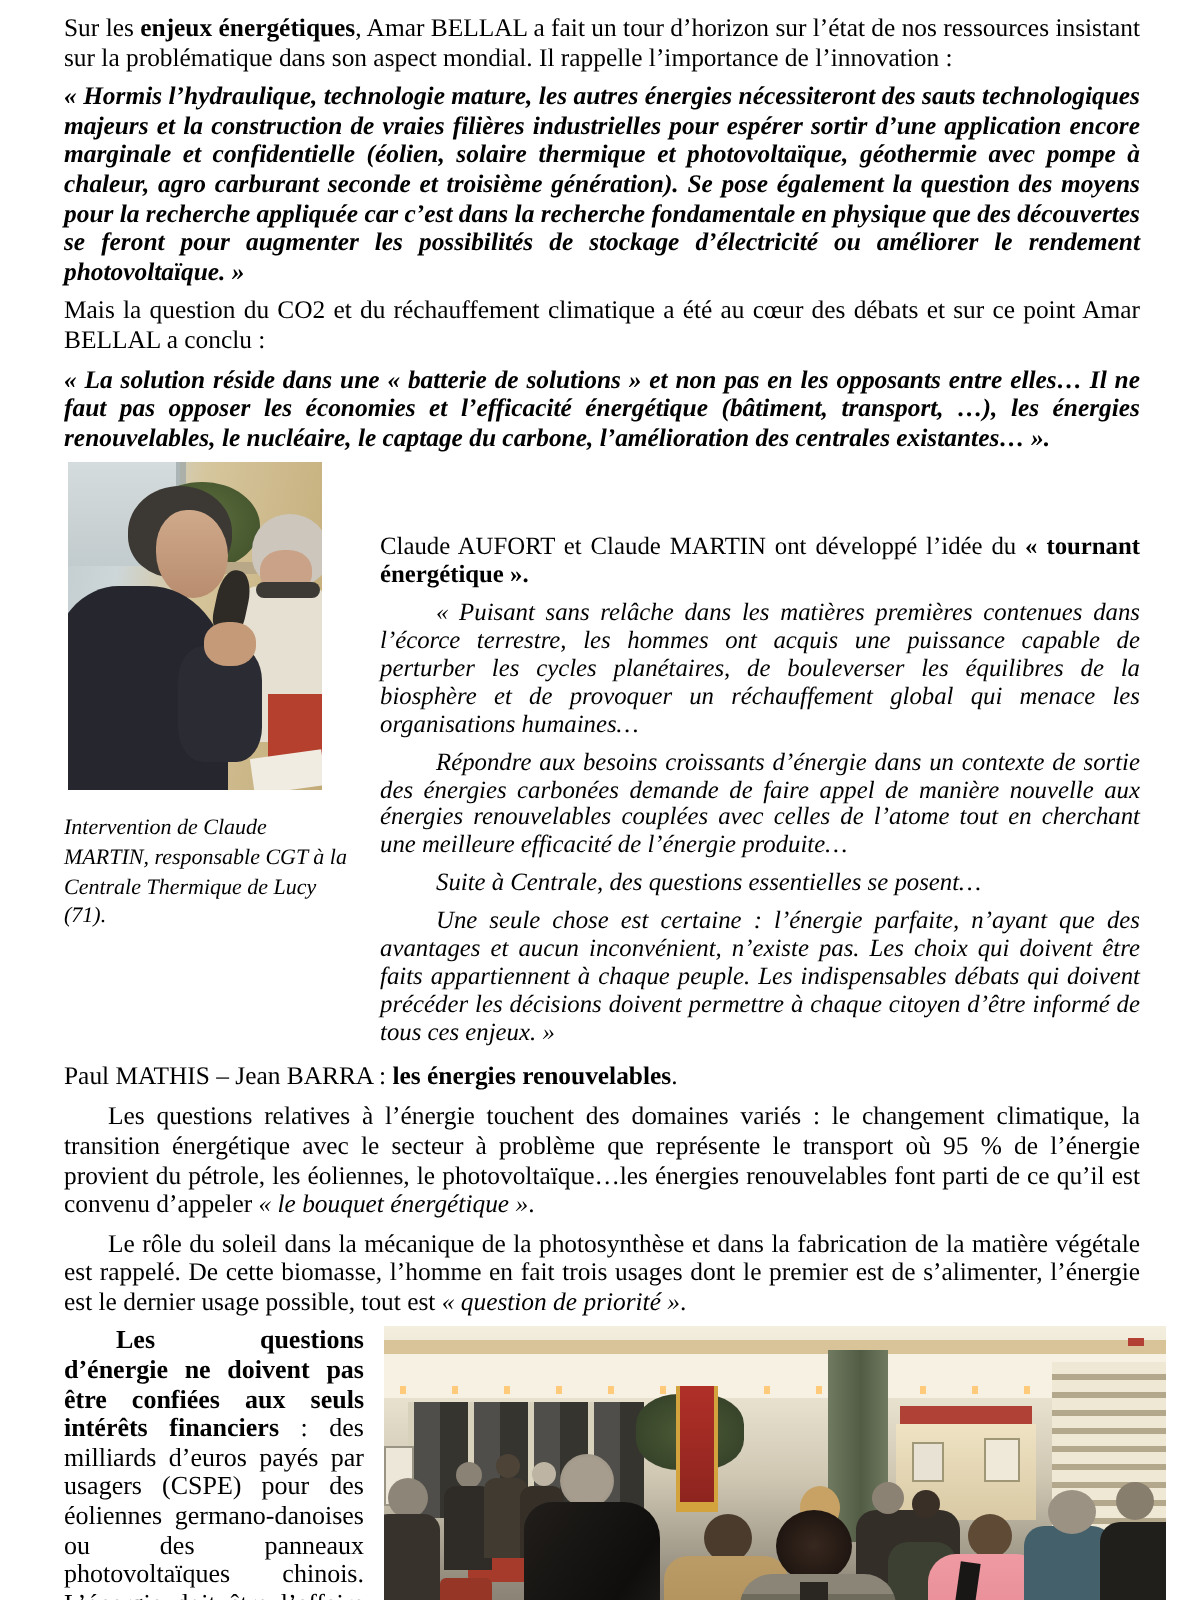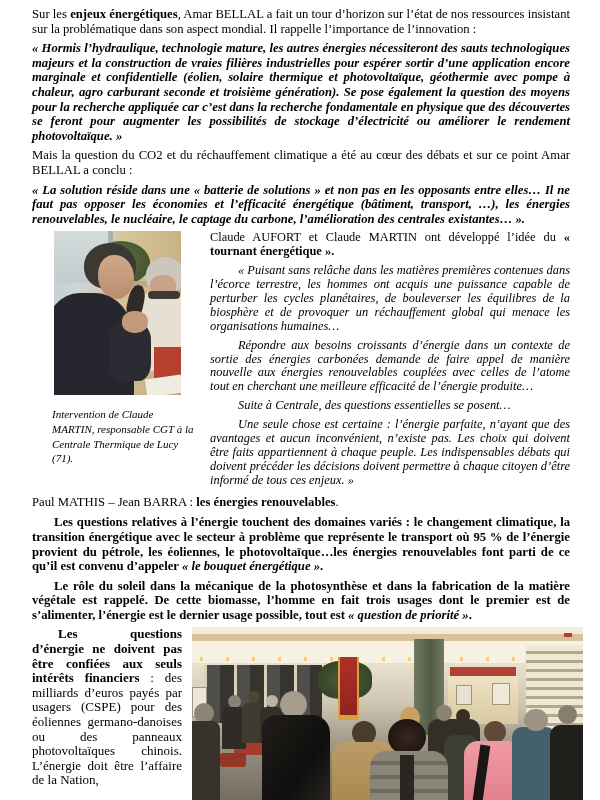--- a/index.html
+++ b/index.html
@@ -6,28 +6,28 @@
   body{
     width:600px;height:800px;overflow:hidden;background:#ffffff;color:#000;
     font-family:"Liberation Serif","DejaVu Serif",serif;
   }
   .content{padding:7px 30px 0 32px;}
   p{margin:0 0 5px;font-size:12.7px;line-height:14.6px;text-align:justify;}
   .it{font-style:italic;font-weight:bold;}
   b{font-weight:bold;}
   
   .cols{display:flex;gap:12px;margin:2px 0 2px;}
-  .colL{width:146px;flex:none;margin-left:20px;}
-  .colR{flex:1;}
+  .colL{width:146px;flex:none;}
+  .colR{flex:1;margin-top:36px;}
   .colR p{font-size:12.4px;line-height:13.9px;margin:0 0 5px;}
   .q{font-style:italic;text-indent:28px;}
   .noind{text-indent:0;}
   .cap1{font-style:italic;font-size:11px;line-height:14.6px;margin-top:12px;text-align:left;}
   .hd{text-align:left;margin:0 0 6px;font-family:Liberation Serif, serif;}
-  .ind{text-indent:22px;font-weight:bold;}
+  .ind{text-indent:22px;}
   
   .bottom{display:flex;gap:10px;margin-right:-13px;margin-top:1px;}
   .finance{width:150px;flex:none;font-size:13px;line-height:14.6px;text-align:justify;
            text-indent:26px;hyphens:auto;-webkit-hyphens:auto;}
   
   .photo{position:relative;overflow:hidden;flex:none;}
   .photo .s{position:absolute;}
   .photo1{width:127px;height:164px;margin-left:2px;
     background:linear-gradient(100deg,#c2cdd1 0%,#cdd6d8 22%,#d6c69d 45%,#cdb98b 70%,#c2ab77 100%);}
   .photo2{width:391px;height:181px;

